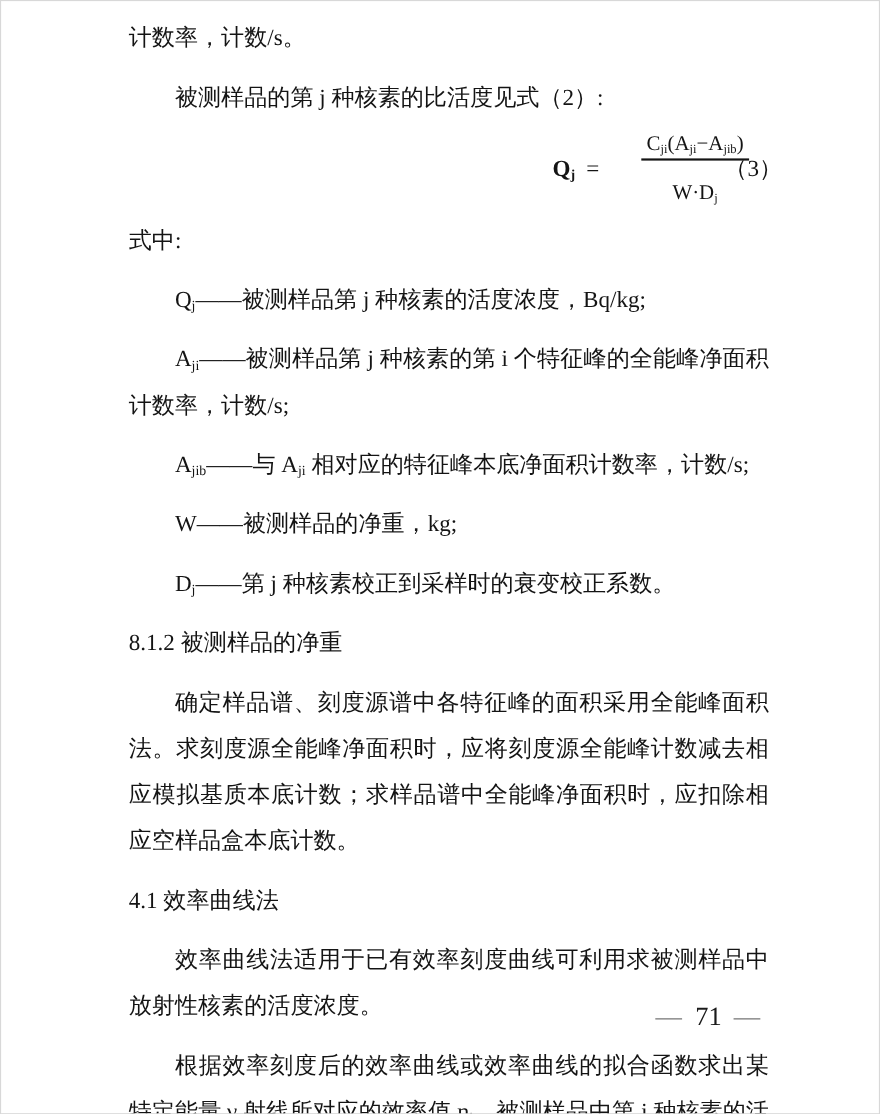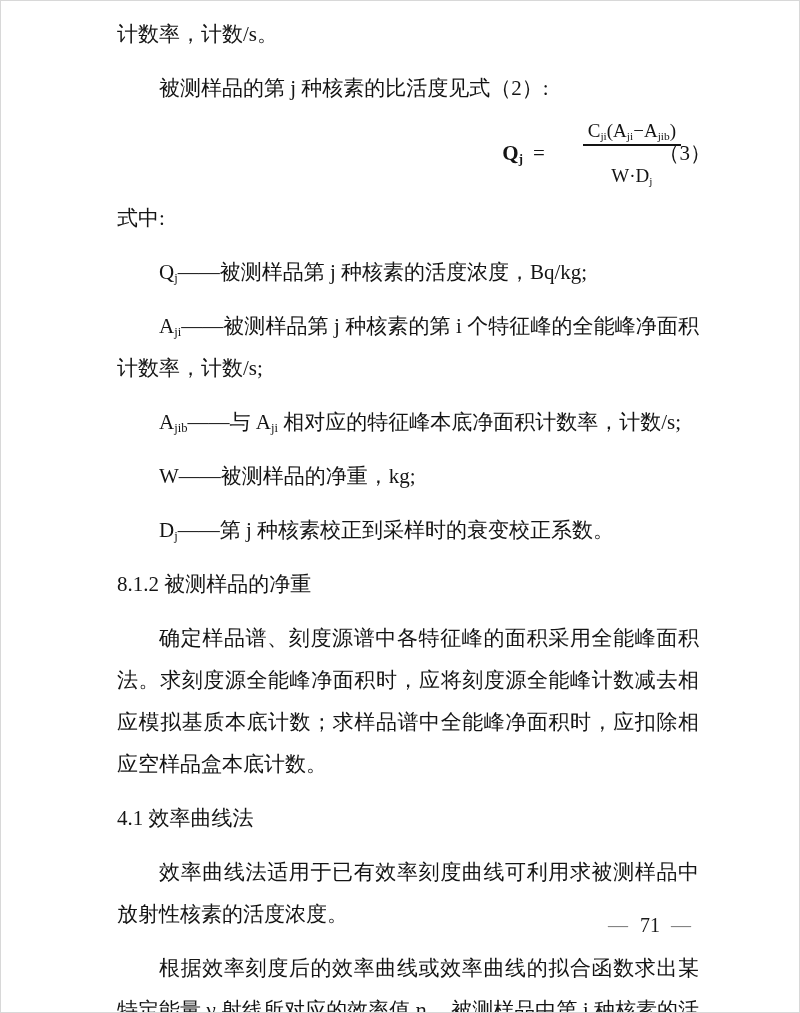--- a/index.html
+++ b/index.html
@@ -58,21 +58,21 @@
     position: absolute;
     right: 0;
     top: 50%;
     transform: translateY(-50%);
   }
   
   .footer {
     position: absolute;
     right: 96px;
     top: 912px;
-    font-size: 20px;
+    font-size: 24px;
     line-height: 24px;
     color: #1a1a1a;
   }
   .footer .dash { color: #7d7d7d; margin: 0 11px; letter-spacing: 1px; }
 </style>
 </head>
 <body>
 
 <div class="page">
 

